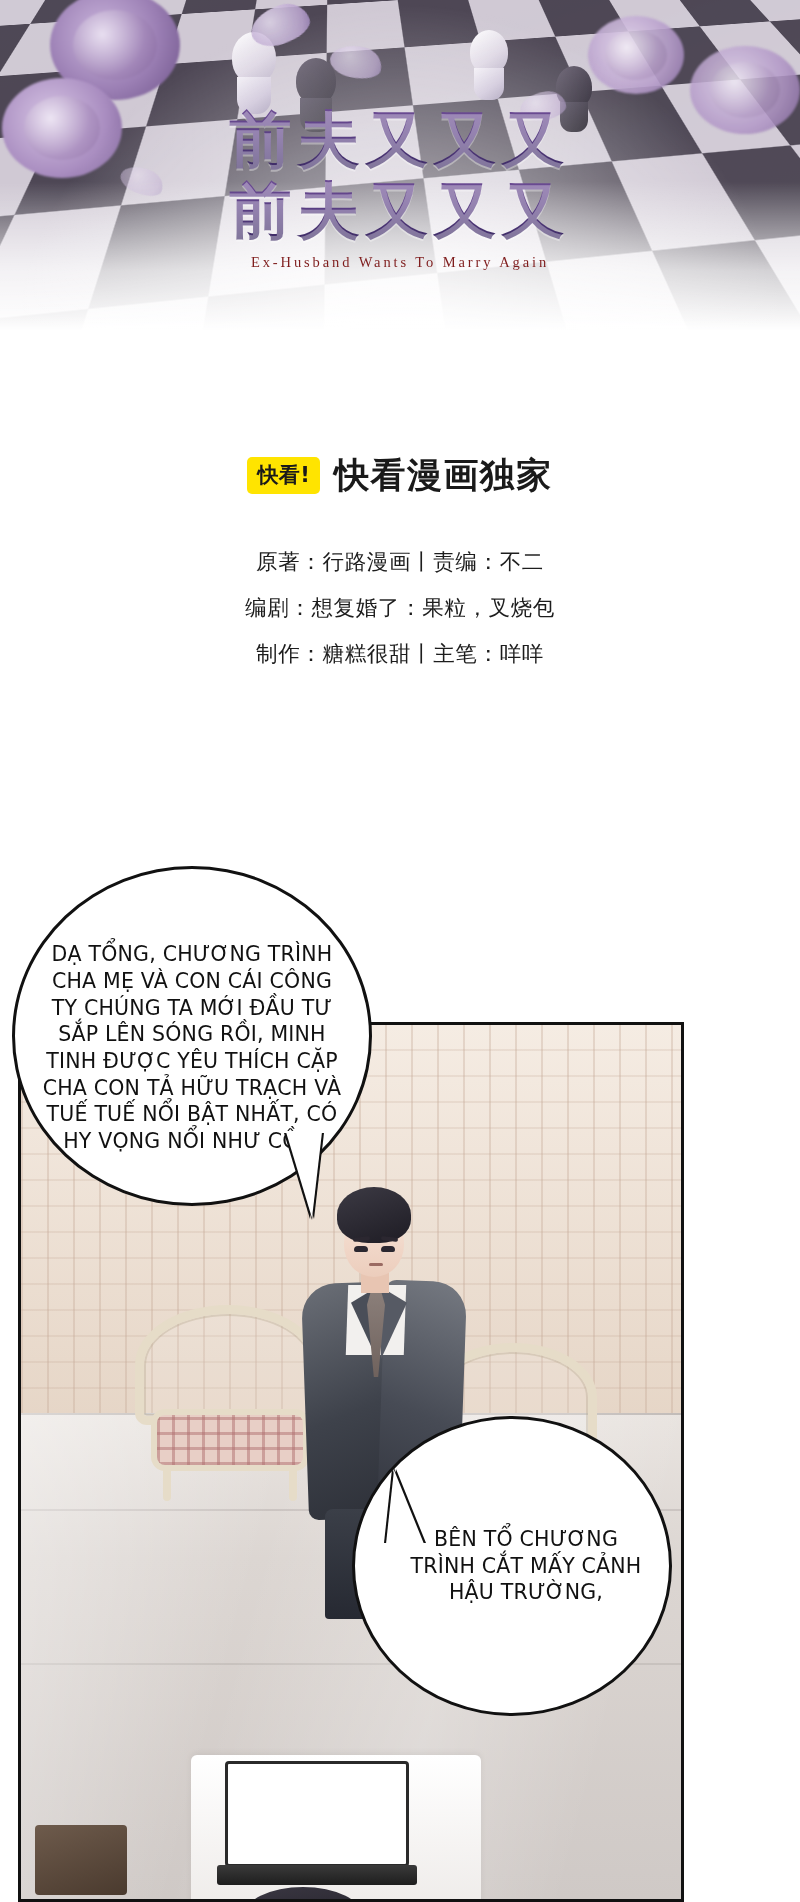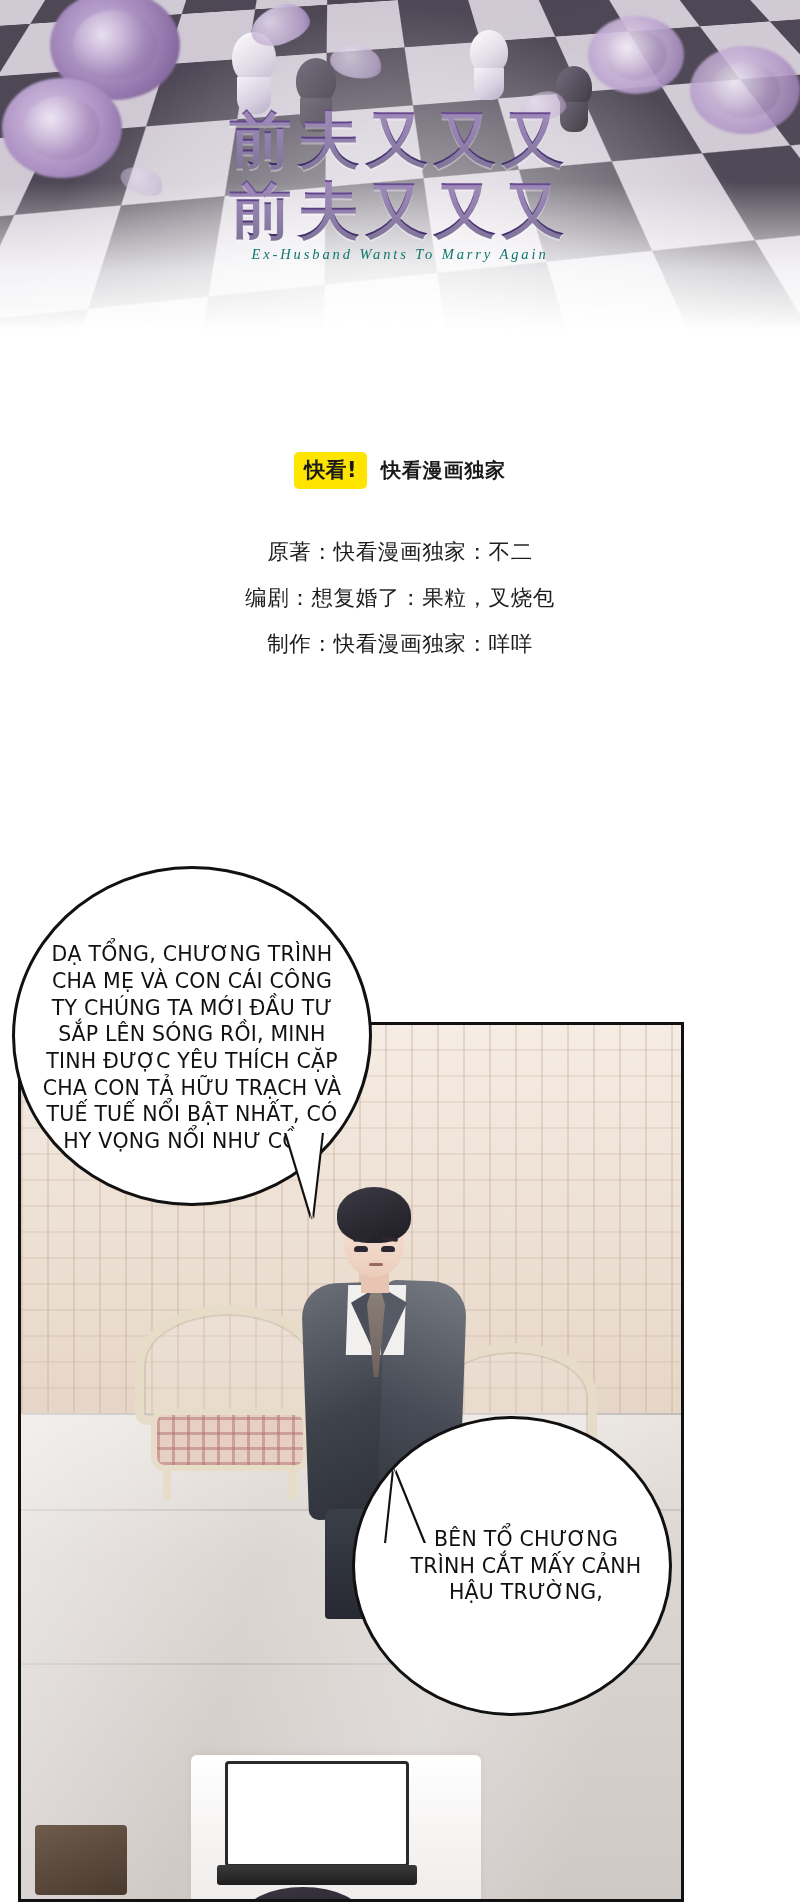--- a/index.html
+++ b/index.html
@@ -107,26 +107,25 @@
     line-height: 1.02;
     background: linear-gradient(to bottom, #6d4d94 0%, #5a3f84 45%, #3b2a63 100%);
     -webkit-background-clip: text;
     background-clip: text;
     color: transparent;
     text-shadow: 0 2px 0 rgba(255,255,255,.35);
   }
   .title-line.l1 { font-size: 62px; }
   .title-line.l2 { font-size: 62px; margin-top: 8px; }
   .title-sub {
-    margin-top: 4px;
+    margin-top: 12px;
     font-family: "Liberation Serif", serif;
     font-size: 14.5px;
     letter-spacing: .20em;
-    color: #0f766e;
-    font-style: italic;
+    color: #7f1d1d;
   }
 
   
   .credits {
     position: absolute;
     top: 452px; left: 0; width: 800px;
     text-align: center;
     color: #1c1c1c;
   }
   .brand-row {
@@ -144,21 +143,21 @@
     font-family: "DejaVu Sans", sans-serif;
     font-weight: bold;
     font-size: 21px;
     padding: 4px 10px 5px;
     border-radius: 5px;
     letter-spacing: .02em;
   }
   .brand-text {
     font-family: "DejaVu Sans", sans-serif;
     font-weight: bold;
-    font-size: 20px;
+    font-size: 35px;
     color: #1a1a1a;
     letter-spacing: .04em;
   }
   .credit-line {
     font-family: "DejaVu Sans", sans-serif;
     font-size: 21.5px;
     color: #1d1d1d;
     margin-top: 17px;
     letter-spacing: .03em;
   }
@@ -421,23 +420,23 @@
     <div class="title-line l1">前夫又又又</div>
     <div class="title-line l2">前夫又又又</div>
     <div class="title-sub">Ex-Husband  Wants  To  Marry  Again</div>
   </div>
 
   <div class="credits">
     <div class="brand-row">
       <span class="brand-badge">快看!</span>
       <span class="brand-text">快看漫画独家</span>
     </div>
-    <div class="credit-line first">原著：快看漫画独家：不二</div>
+    <div class="credit-line first">原著：行路漫画丨责编：不二</div>
     <div class="credit-line">编剧：想复婚了：果粒，叉烧包</div>
-    <div class="credit-line">制作：快看漫画独家：咩咩</div>
+    <div class="credit-line">制作：糖糕很甜丨主笔：咩咩</div>
   </div>
 
   <div class="panel">
     <div class="panel-wall"></div>
     <div class="panel-floor">
       <div class="floor-line f1"></div>
       <div class="floor-line f2"></div>
       <div class="floor-line f3"></div>
       <div class="floor-sheen"></div>
     </div>

